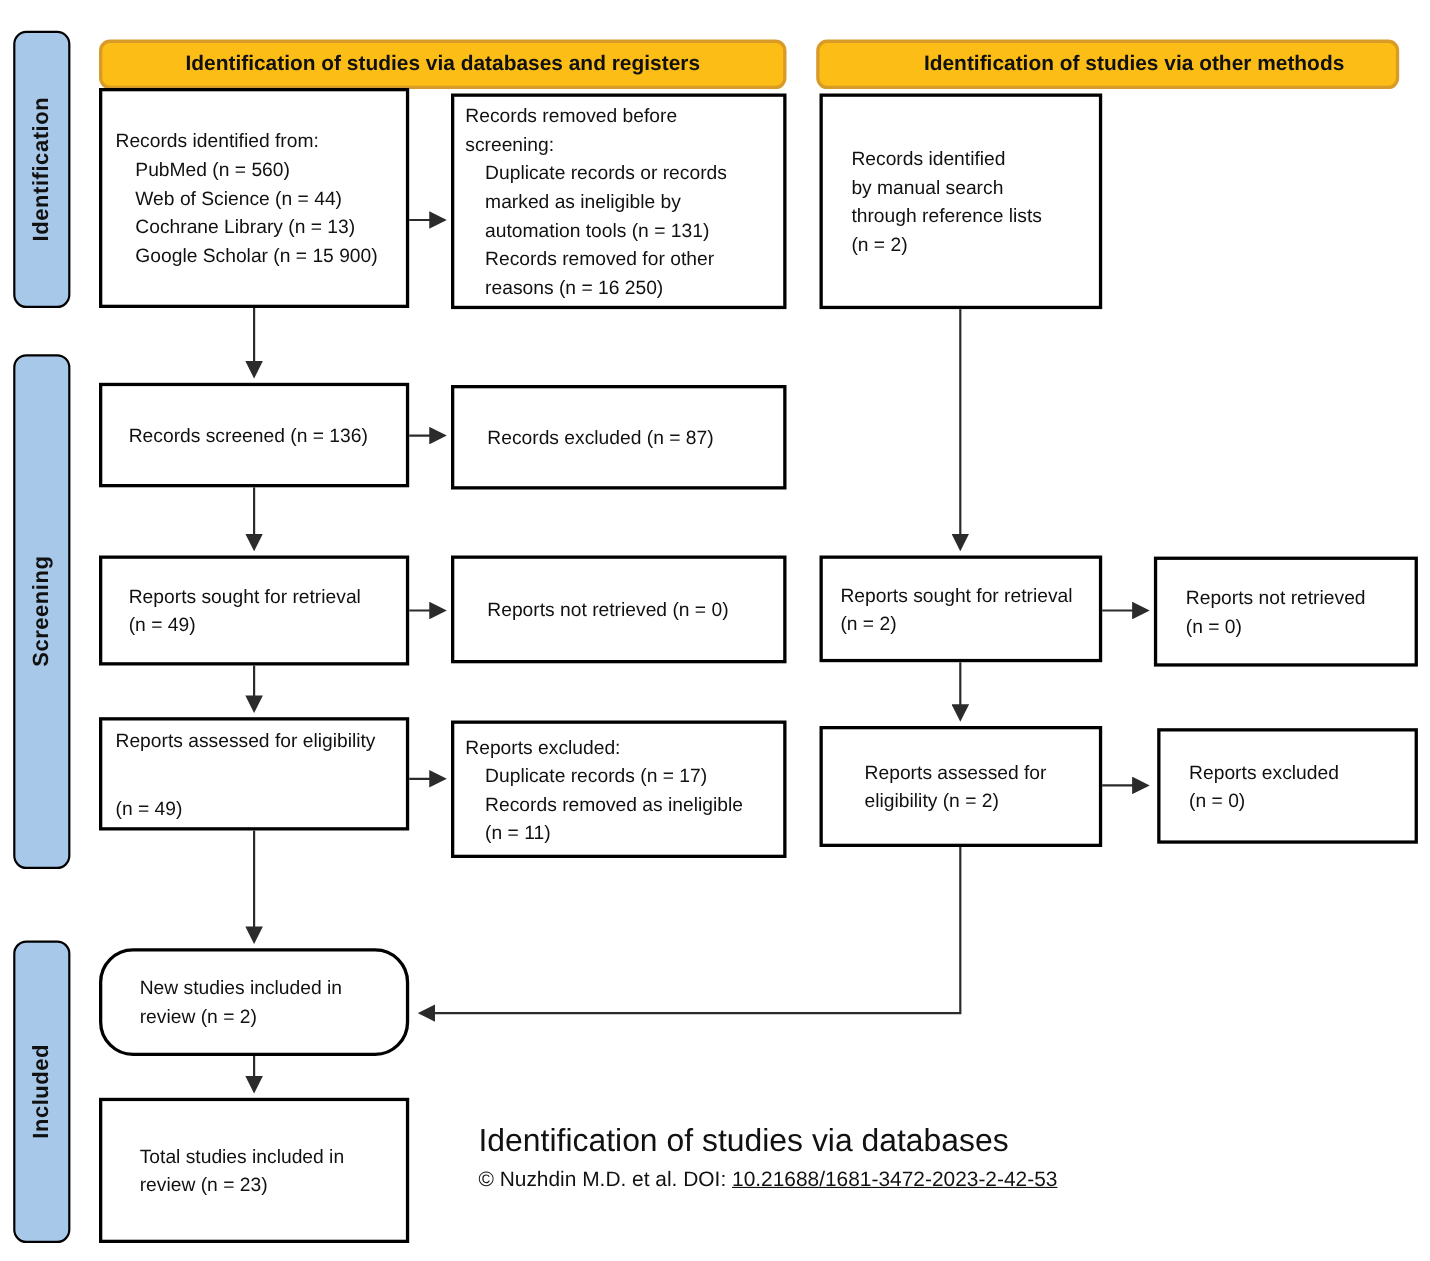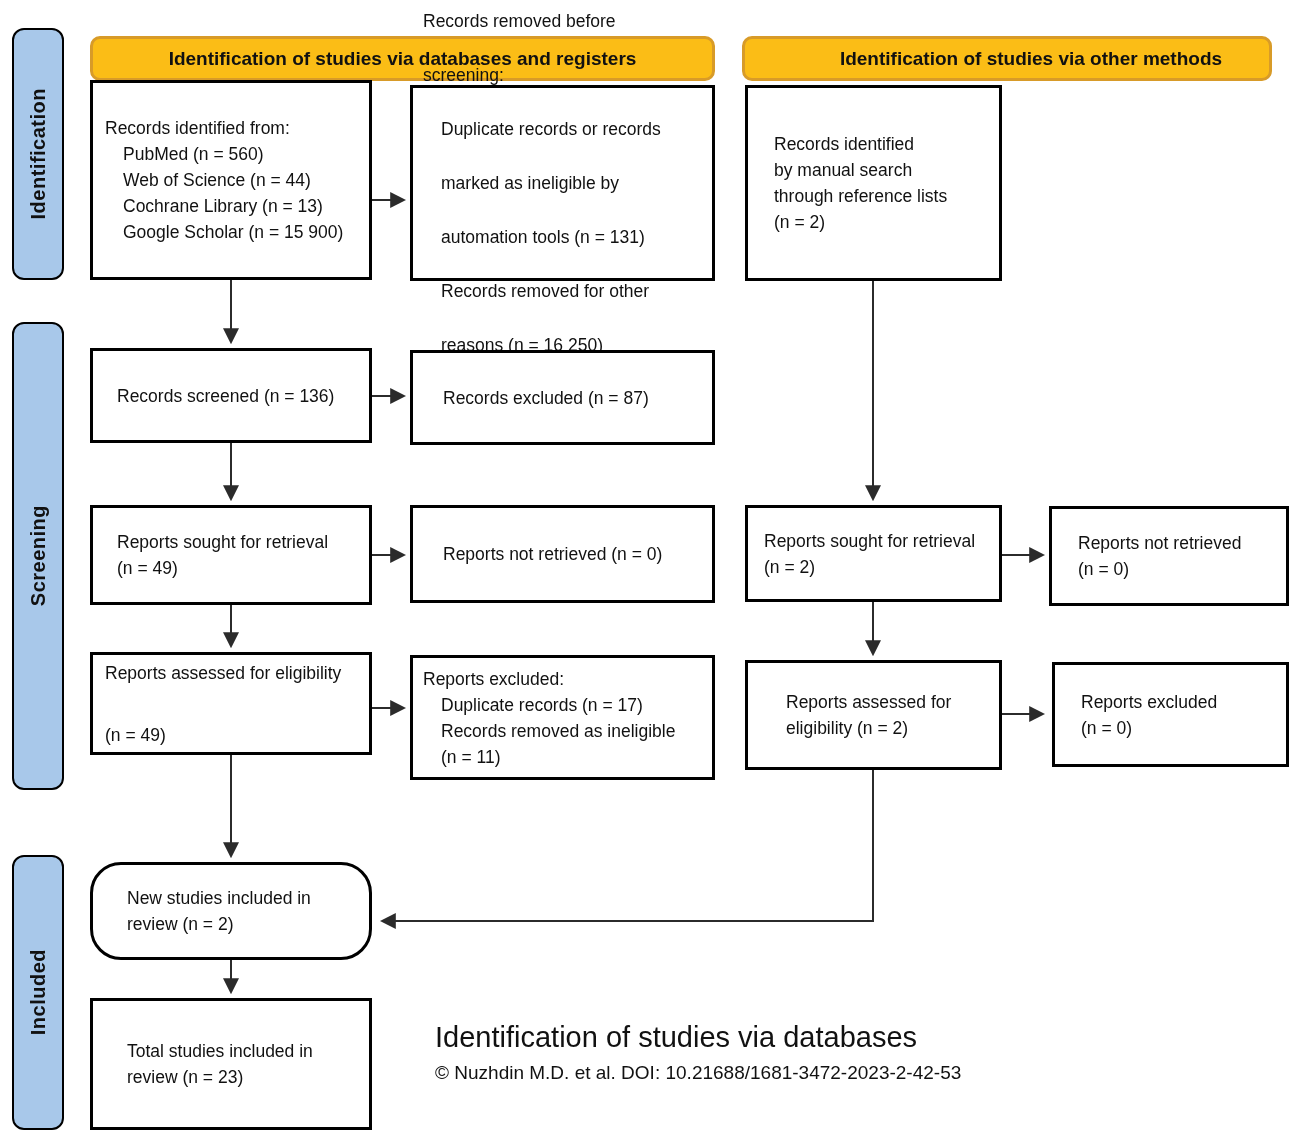--- a/index.html
+++ b/index.html
@@ -72,38 +72,38 @@
     line-height:26px;
   }
   .box .line{padding-right:6px;}
   .box .indent{padding-left:18px;}
   #box-records-identified{left:90px;top:80px;width:282px;height:200px;padding-left:12px;}
   #box-records-screened{left:90px;top:348px;width:282px;height:95px;padding-left:24px;}
   #box-reports-sought-db{left:90px;top:505px;width:282px;height:100px;padding-left:24px;}
   #box-reports-assessed-db{left:90px;top:652px;width:282px;height:103px;padding-left:12px;gap:36px;}
   #box-new-studies{left:90px;top:862px;width:282px;height:98px;padding-left:34px;border-radius:31px;}
   #box-total-studies{left:90px;top:998px;width:282px;height:132px;padding-left:34px;}
-  #box-records-removed{left:410px;top:85px;width:305px;height:196px;padding-left:10px;gap:28px;}
+  #box-records-removed{left:410px;top:85px;width:305px;height:196px;padding-left:10px;}
   #box-records-excluded{left:410px;top:350px;width:305px;height:95px;padding-left:30px;}
   #box-reports-not-retrieved-db{left:410px;top:505px;width:305px;height:98px;padding-left:30px;}
   #box-reports-excluded-db{left:410px;top:655px;width:305px;height:125px;padding-left:10px;}
   #box-records-manual{left:745px;top:85px;width:257px;height:196px;padding-left:26px;}
   #box-reports-sought-other{left:745px;top:505px;width:257px;height:97px;padding-left:16px;}
   #box-reports-assessed-other{left:745px;top:660px;width:257px;height:110px;padding-left:38px;}
   #box-reports-not-retrieved-other{left:1049px;top:506px;width:240px;height:100px;padding-left:26px;}
   #box-reports-excluded-other{left:1052px;top:662px;width:237px;height:105px;padding-left:26px;}
   
   #arrows{position:absolute;left:0;top:0;width:1300px;height:1146px;pointer-events:none;}
   #arrows line,#arrows path.connector{stroke:var(--line-color);stroke-width:2;fill:none;}
   .arrowhead{fill:var(--line-color);}
   
   .caption{position:absolute;left:435px;top:1020px;width:640px;}
   .caption-title{font-size:29px;line-height:34px;margin-bottom:8px;}
   .caption-sub{font-size:19px;}
-  .doi{color:var(--text-color);cursor:pointer;text-align:right;}
+  .doi{color:var(--text-color);text-decoration:underline;cursor:pointer;text-align:right;}
 </style>
 </head>
 <body>
 
 <div class="canvas">
 
   <div class="stage" id="stage-identification">
     <span class="vtext">Identification</span>
   </div>
   <div class="stage" id="stage-screening">

